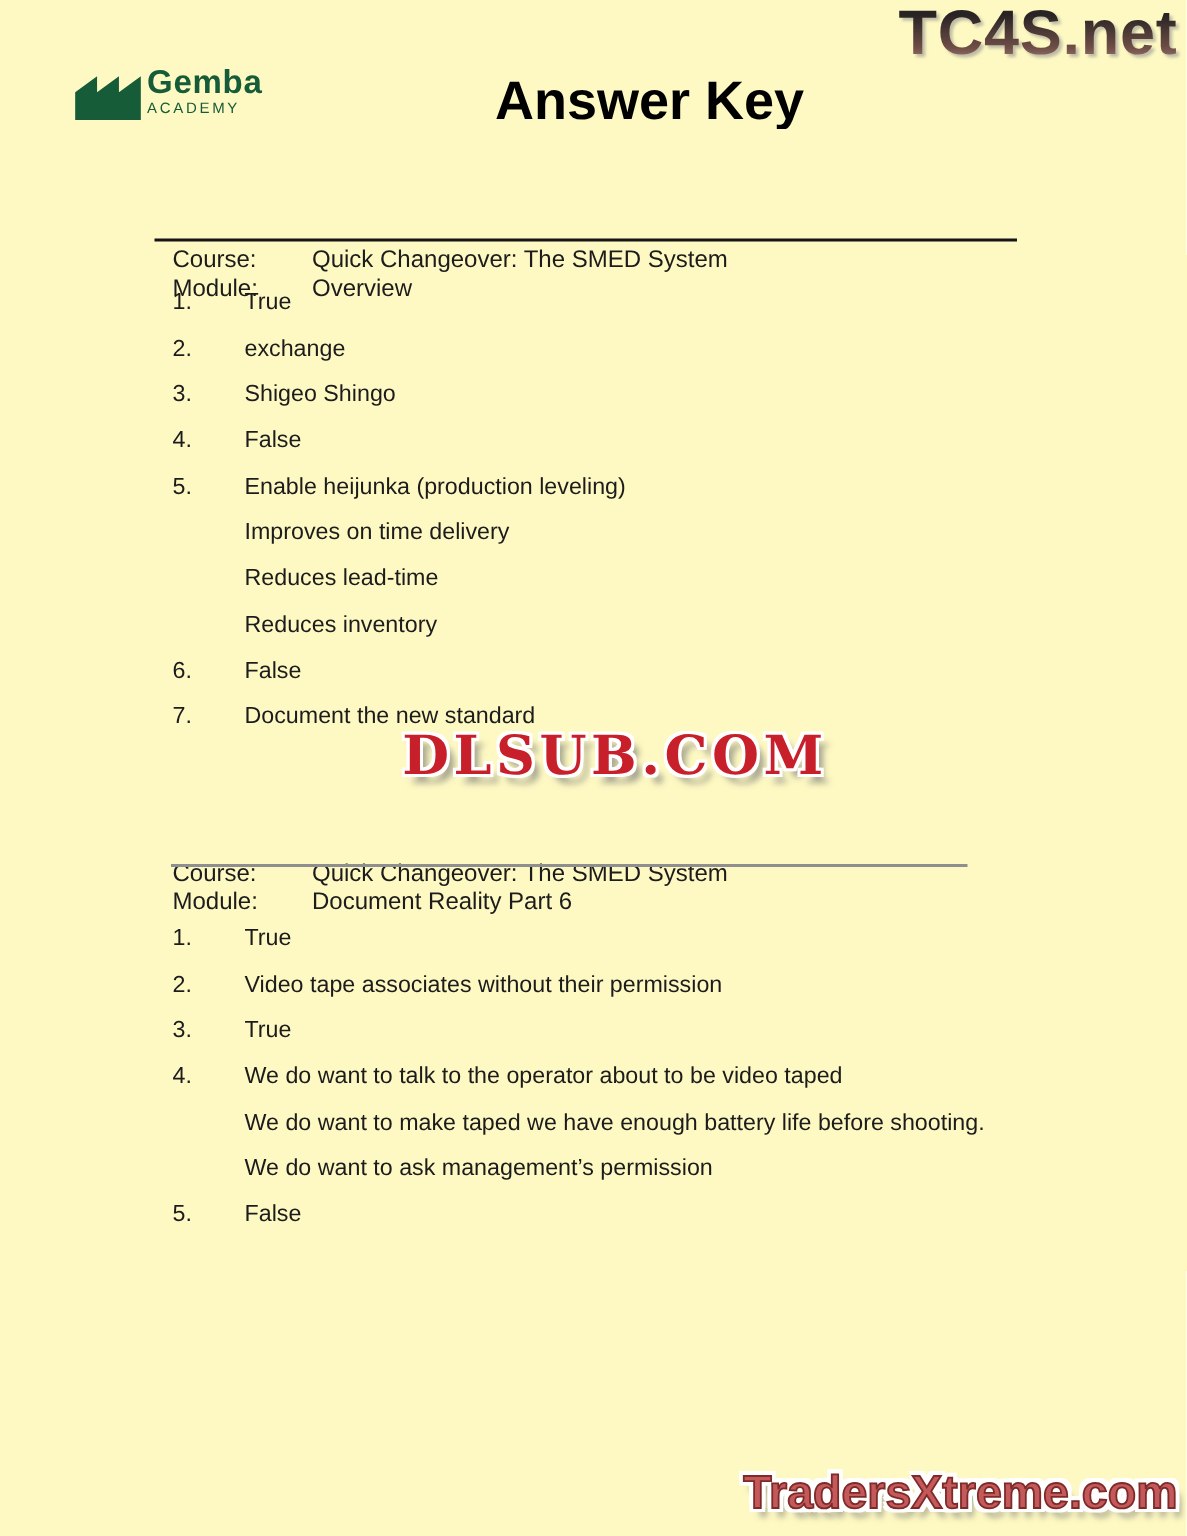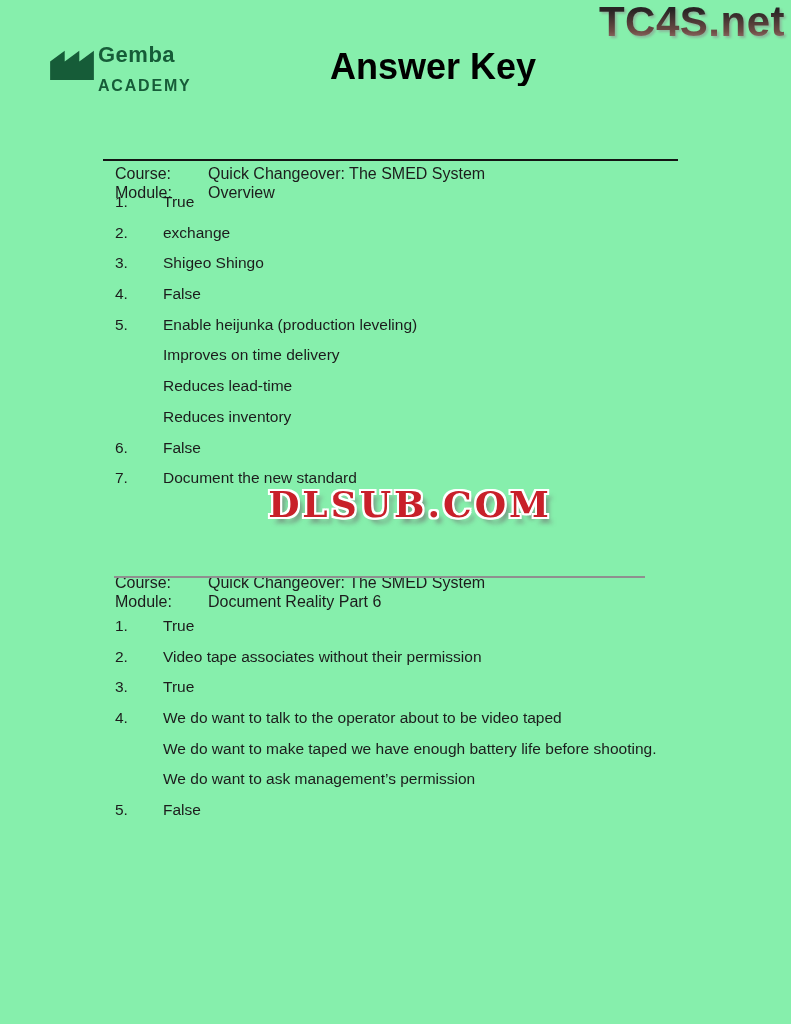--- a/index.html
+++ b/index.html
@@ -1,20 +1,20 @@
 <!DOCTYPE html>
 <html><head>
 <meta charset="utf-8">
 <style>
   html, body { margin: 0; padding: 0; background: #ffffff; }
   .page {
     position: relative;
     width: 791px;
     height: 1024px;
-    background: #86efac;
+    background: #fef9c3;
     font-family: "Liberation Sans", sans-serif;
     color: #1c1c1c;
     overflow: hidden;
   }
 
   
   .logo {
     position: absolute;
     left: 50px;
     top: 44px;
@@ -24,25 +24,25 @@
   }
   .logo svg { display: block; margin-top: 1px; }
   .logo-text { display: flex; flex-direction: column; line-height: 1; }
   .logo-name {
     font-size: 22px;
     font-weight: bold;
     color: #165c38;
     letter-spacing: 0.5px;
   }
   .logo-sub {
-    font-size: 16px;
-    font-weight: bold;
+    font-size: 10px;
+    font-weight: normal;
     color: #165c38;
     letter-spacing: 1.8px;
-    margin-top: 12px;
+    margin-top: 2px;
   }
 
   .title {
     position: absolute;
     left: 75px;
     right: 0;
     top: 47px;
     height: 39px;               
     overflow: hidden;
     text-align: center;
@@ -254,14 +254,15 @@
     <div class="row">
       <span class="num"></span>
       <span class="txt">We do want to ask management’s permission</span>
     </div>
     <div class="row">
       <span class="num">5.</span>
       <span class="txt">False</span>
     </div>
   </div>
 
+  <div class="wm-bot">TradersXtreme.com</div>
 
 </div>
 
 </body></html>

